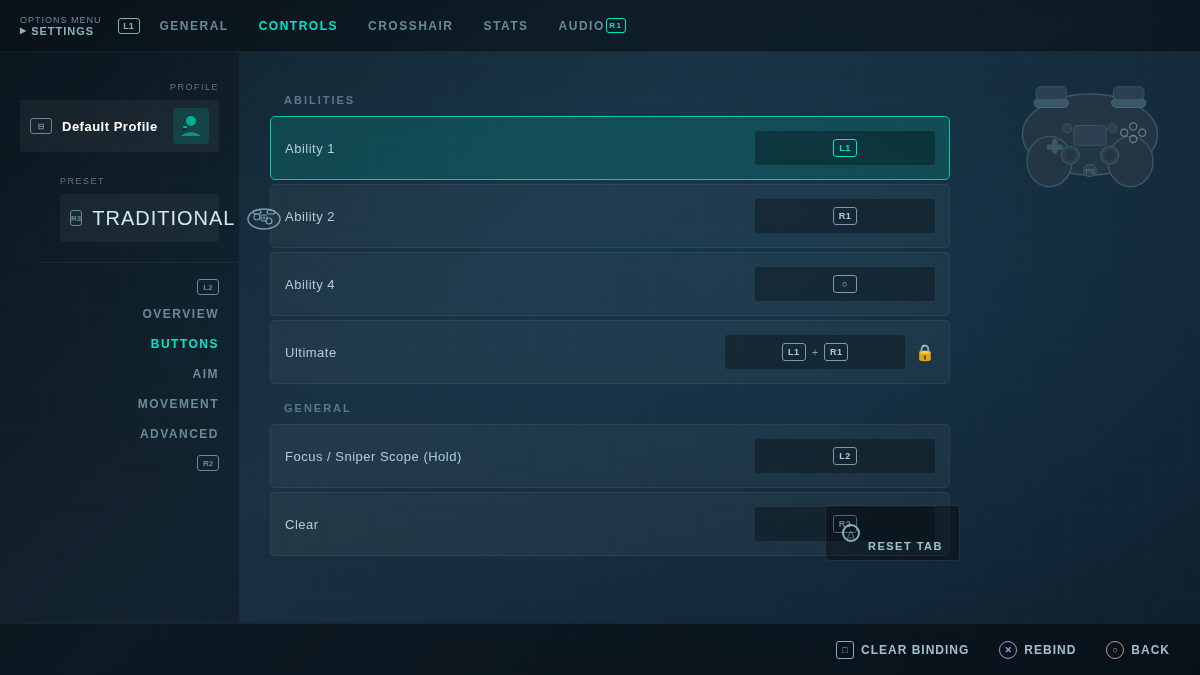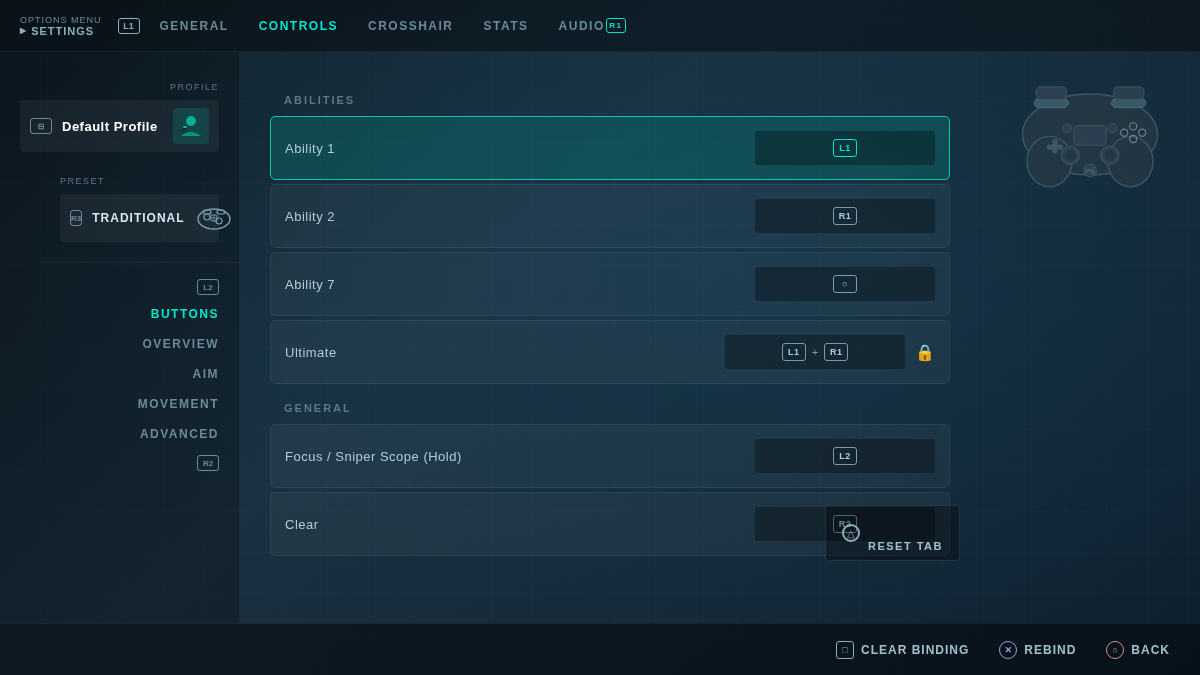--- a/index.html
+++ b/index.html
@@ -221,22 +221,22 @@
       justify-content: center;
       width: 22px;
       height: 16px;
       border: 1.5px solid #6a8a98;
       border-radius: 3px;
       font-size: 8px;
       font-weight: bold;
       color: #6a8a98;
     }
     .preset-name {
-      font-size: 12px;
-      font-weight: bold;
+      font-size: 20px;
+      font-weight: normal;
       color: #d0e8f0;
       letter-spacing: 1px;
     }
     .preset-icon {
       margin-left: auto;
       width: 40px;
       height: 32px;
       display: flex;
       align-items: center;
       justify-content: center;
@@ -519,22 +519,22 @@
               <rect x="22" y="6" width="8" height="4" rx="3" fill="none" stroke="#7a9aaa" stroke-width="1.2"></rect>
             </svg>
           </div>
         </div>
       </div>
 
       <div class="sidebar-nav">
         <div class="sidebar-badge-row">
           <span class="sidebar-badge">L2</span>
         </div>
+        <div class="sidebar-item">OVERVIEW</div>
         <div class="sidebar-item active">BUTTONS</div>
-        <div class="sidebar-item">OVERVIEW</div>
         <div class="sidebar-item">AIM</div>
         <div class="sidebar-item">MOVEMENT</div>
         <div class="sidebar-item">ADVANCED</div>
         <div class="sidebar-badge-bottom">
           <span class="sidebar-badge">R2</span>
         </div>
       </div>
     </div>
 
     <div class="content-area">
@@ -550,21 +550,21 @@
         </div>
 
         <div class="binding-row">
           <span class="binding-name">Ability 2</span>
           <div class="binding-key">
             <span class="key-badge">R1</span>
           </div>
         </div>
 
         <div class="binding-row">
-          <span class="binding-name">Ability 7</span>
+          <span class="binding-name">Ability 4</span>
           <div class="binding-key">
             <span class="key-badge">○</span>
           </div>
         </div>
 
         <div class="binding-row">
           <span class="binding-name">Ultimate</span>
           <div class="binding-key">
             <span class="key-badge">L1</span>
             <span class="plus-sign">+</span>

